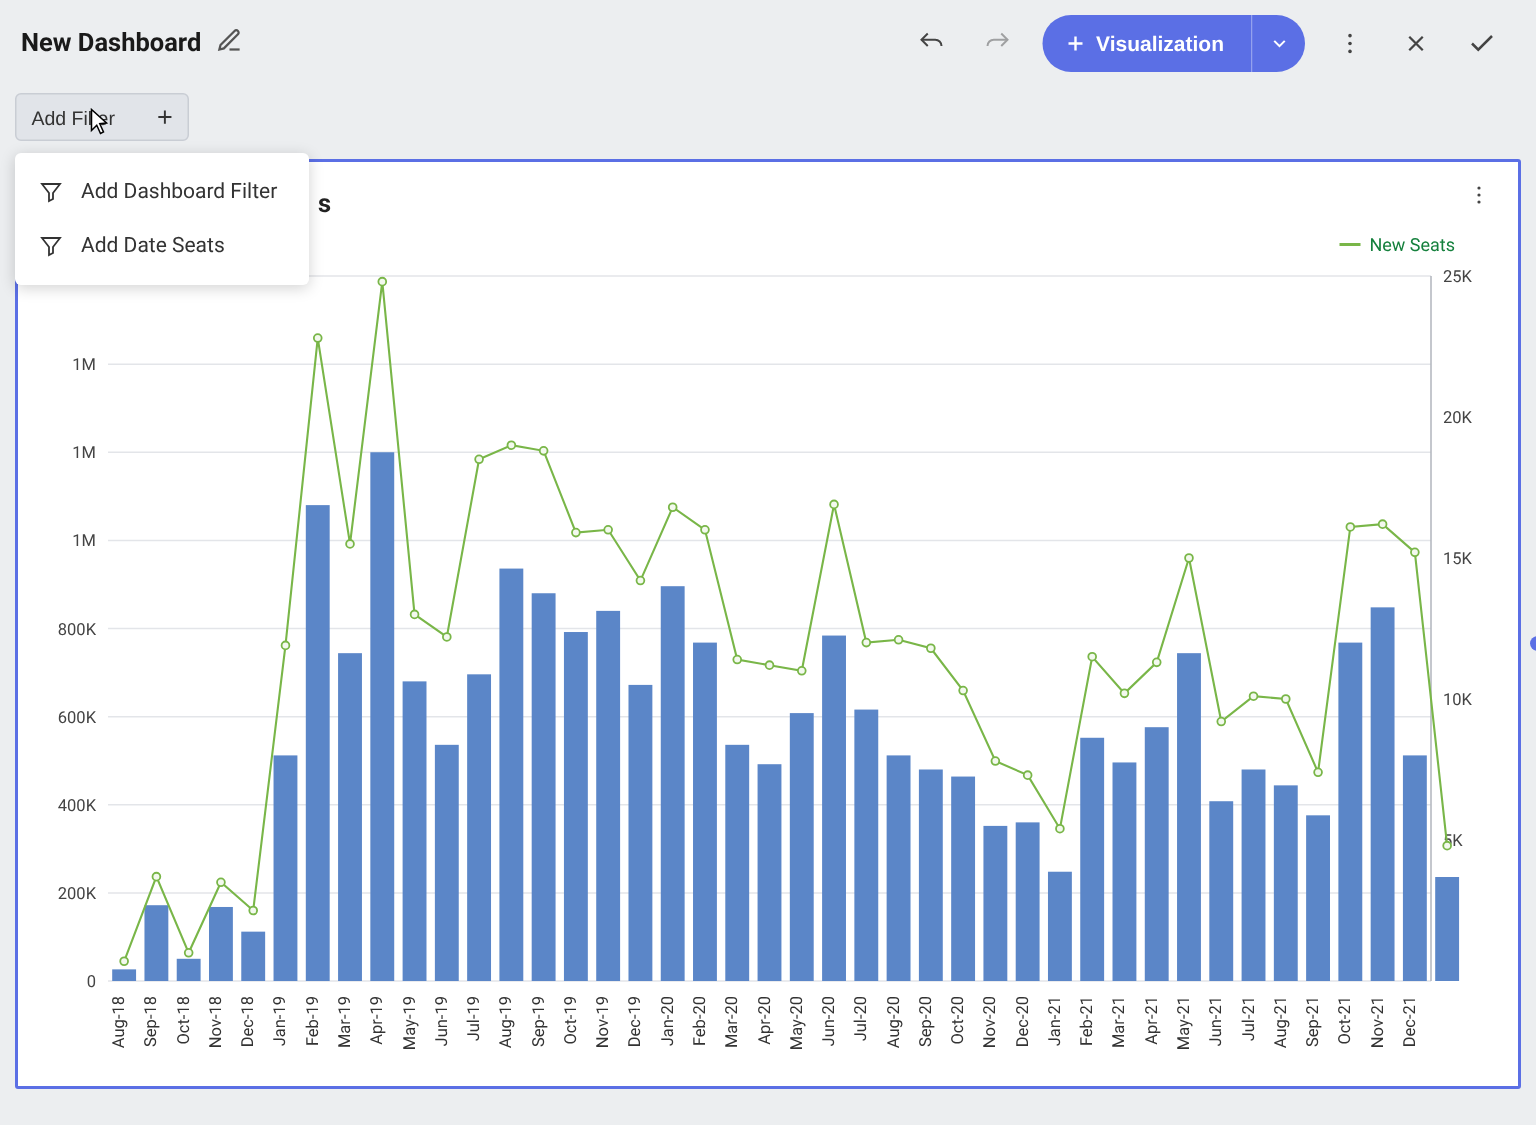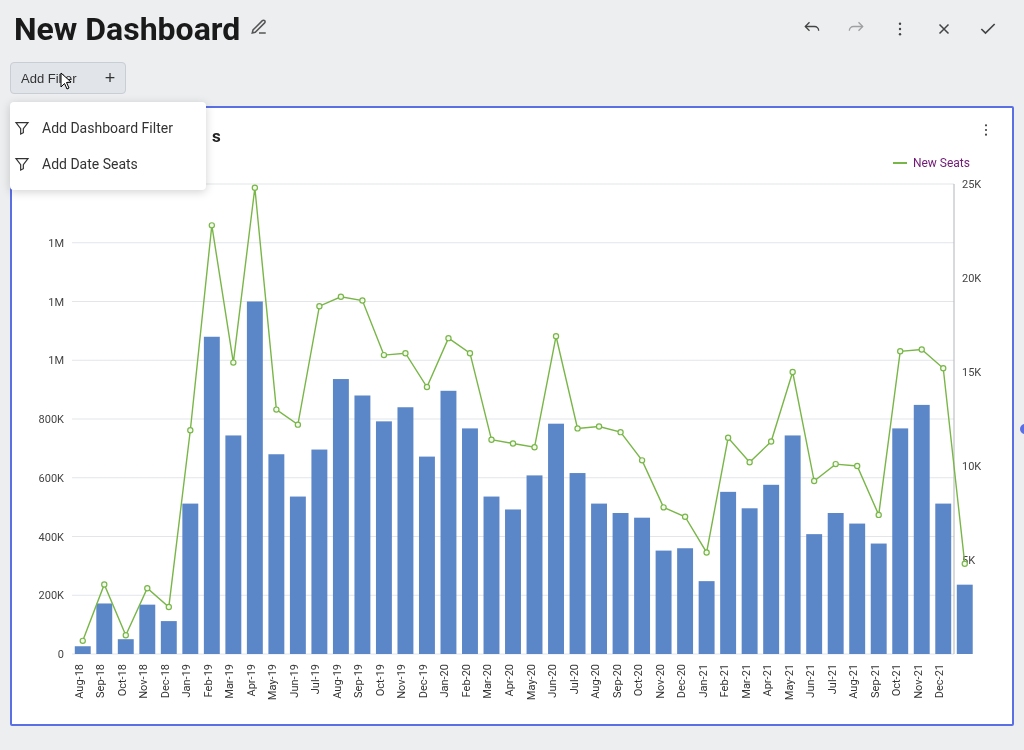--- a/index.html
+++ b/index.html
@@ -11,21 +11,21 @@
     overflow: hidden;
     position: relative;
   }
   .header {
     display: flex;
     align-items: center;
     padding: 10px 14px 8px 14px;
     height: 56px;
   }
   .title {
-    font-size: 32px;
+    font-size: 17px;
     font-weight: 700;
     color: #1a1a1a;
   }
   .edit-icon {
     margin-left: 10px;
     color: #555;
     cursor: pointer;
   }
   .header-spacer { flex: 1; }
   .hdr-btn {
@@ -95,21 +95,21 @@
     background: #fff;
     border-radius: 4px;
     box-shadow: 0 2px 10px rgba(0,0,0,0.18);
     padding: 8px 0;
     min-width: 196px;
     z-index: 10;
   }
   .dropdown-item {
     display: flex;
     align-items: flex-start;
-    padding: 10px 4px;
+    padding: 10px 16px;
     font-size: 14px;
     color: #333;
     cursor: pointer;
   }
   .dropdown-item svg { margin-right: 12px; color: #333; }
   .card-wrap {
     margin: 6px 10px 0 10px;
     position: relative;
   }
   .card {
@@ -129,21 +129,21 @@
   .card-menu {
     position: absolute;
     top: 14px; right: 18px;
     color: #444;
     cursor: pointer;
   }
   .legend {
     position: absolute;
     top: 48px; right: 42px;
     font-size: 12px;
-    color: #701a75;
+    color: #15803d;
     display: flex;
     align-items: center;
   }
   .legend .dash {
     display: inline-block;
     width: 14px; height: 2px;
     background: #79b648;
     margin-right: 6px;
     position: relative;
   }
@@ -182,20 +182,33 @@
         <path d="M9 14L4 9l5-5"></path>
         <path d="M4 9h11a5 5 0 0 1 5 5v0"></path>
       </svg>
   </button>
   <button class="hdr-btn" style="opacity:.45">
     <svg width="20" height="20" viewBox="0 0 24 24" fill="none" stroke="currentColor" stroke-width="1.6">
         <path d="M15 14l5-5-5-5"></path>
         <path d="M20 9H9a5 5 0 0 0-5 5v0"></path>
       </svg>
   </button>
+  <div class="viz-btn-group">
+    <button class="viz-btn">
+      <svg width="16" height="16" viewBox="0 0 24 24" fill="none" stroke="currentColor" stroke-width="2.4">
+          <path d="M12 5v14M5 12h14"></path>
+        </svg>
+      <span>Visualization</span>
+    </button>
+    <button class="viz-caret">
+      <svg width="14" height="14" viewBox="0 0 24 24" fill="none" stroke="currentColor" stroke-width="2.4">
+          <path d="M6 9l6 6 6-6"></path>
+        </svg>
+    </button>
+  </div>
   <button class="hdr-btn">
     <svg width="18" height="18" viewBox="0 0 24 24" fill="currentColor">
         <circle cx="12" cy="5" r="1.6"></circle>
         <circle cx="12" cy="12" r="1.6"></circle>
         <circle cx="12" cy="19" r="1.6"></circle>
       </svg>
   </button>
   <button class="hdr-btn">
     <svg width="18" height="18" viewBox="0 0 24 24" fill="none" stroke="currentColor" stroke-width="2">
         <path d="M18 6L6 18M6 6l12 12"></path>

